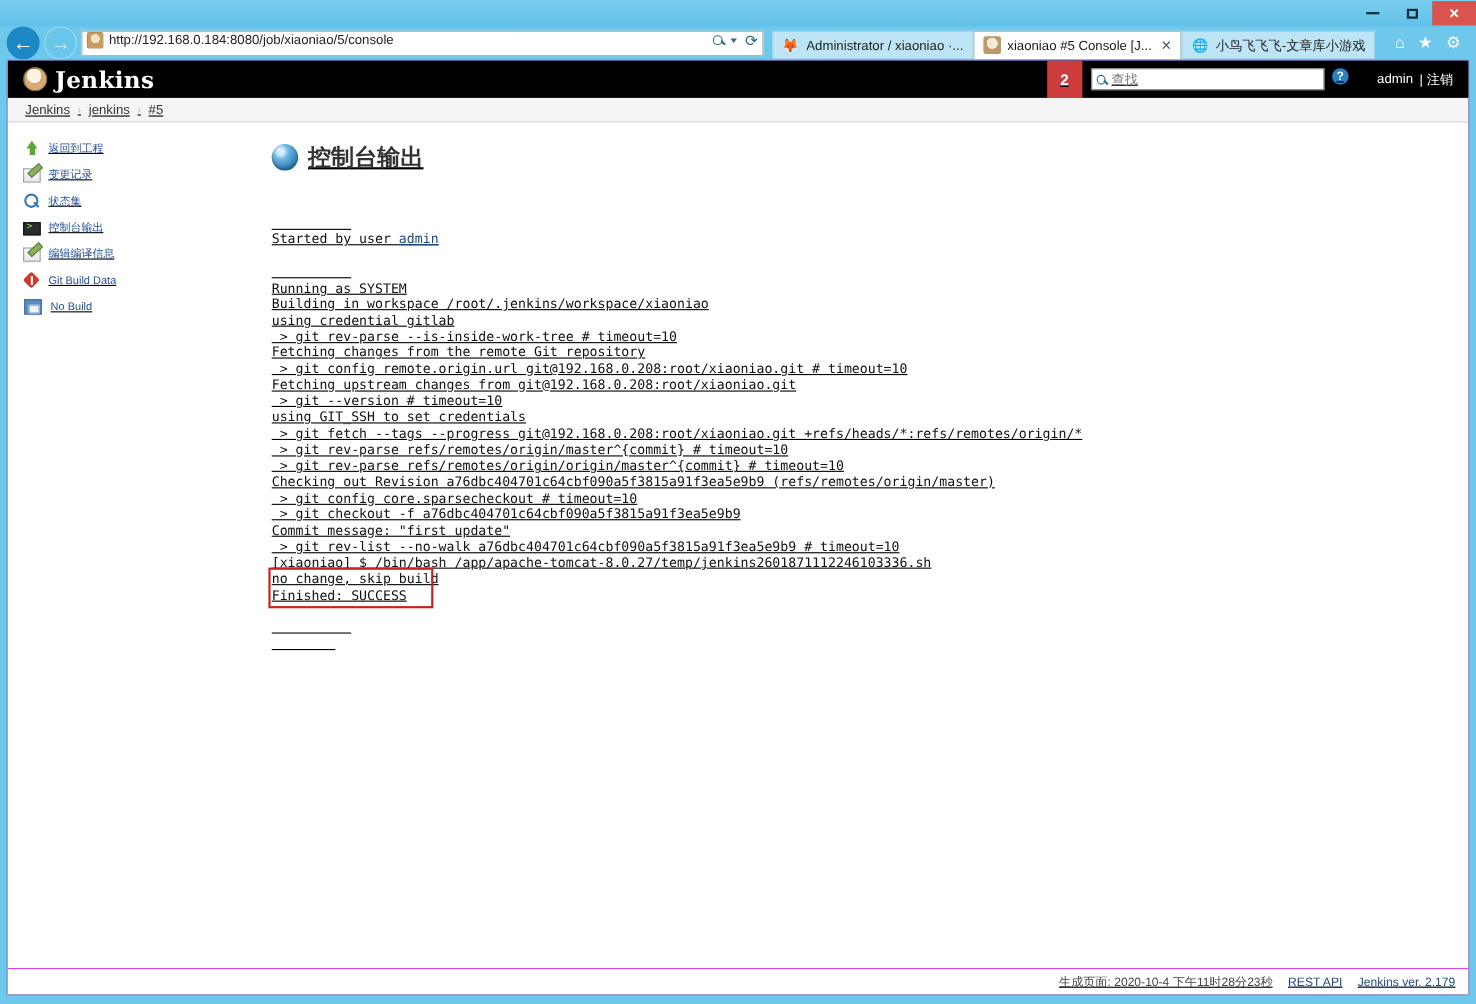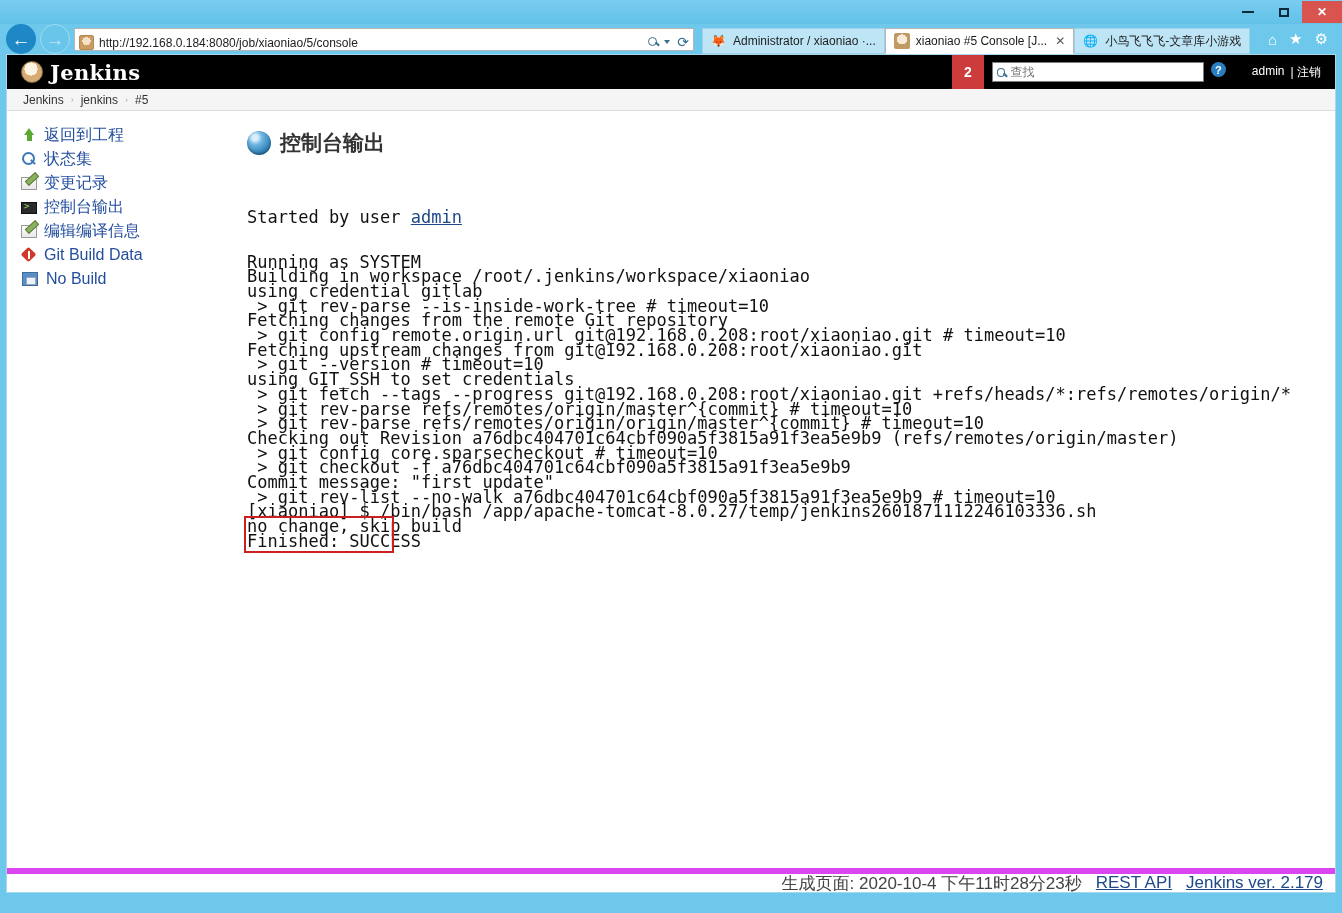--- a/index.html
+++ b/index.html
@@ -43,21 +43,21 @@
   .nav-arrow {
     width: 30px; height: 30px; border-radius: 50%;
     display: flex; align-items: center; justify-content: center;
     font-size: 19px; line-height: 1;
   }
   .nav-arrow.back { background: #1e88c7; color: #fff; }
   .nav-arrow.fwd { background: #69c6ea; color: #bfe8f8; border: 1px solid #9ddcf2;}
   #address-bar {
     flex: 1 1 auto; height: 23px; background: #fff;
     border: 1px solid #b5b5b5;
-    display: flex; align-items: flex-end; gap: 5px;
+    display: flex; align-items: flex-start; gap: 5px;
     padding: 0 4px; font-size: 12px; color: #222;
     max-width: 620px;
   }
   .site-icon {
     width: 15px; height: 15px; border-radius: 2px;
     background: radial-gradient(circle at 50% 40%, #f4e2c8 0 40%, #cc9b60 41% 100%);
     border: 1px solid #b08a55; flex: 0 0 15px;
   }
   #url-text { flex: 1 1 auto; white-space: nowrap; overflow: hidden; }
   .addr-tools { display: flex; align-items: center; gap: 7px; color: #3b6e8c; font-size: 13px;}
@@ -79,23 +79,23 @@
   .tab-fav { width: 16px; height: 16px; flex: 0 0 16px; display:flex;align-items:center;justify-content:center;font-size:12px;}
   .tab-fav.fox { color: #e8681c; }
   .tab-fav.jenkins { background: radial-gradient(circle at 50% 40%, #f6ead6 0 40%, #c09a65 41% 100%); border-radius:2px;}
   .tab-fav.ie { color: #1ba1e2; }
   .tab-label { overflow: hidden; text-overflow: ellipsis; }
   .tab-close { font-size: 12px; color: #555; margin-left: 2px;}
   #browser-icons { margin-left: auto; display: flex; gap: 12px; padding-right: 10px; color: #fff; font-size: 15px; align-items:center;}
 
   
   #page {
-    flex: 1 1 auto; margin: 0 6px 20px 6px; background: #4c1d95;
+    flex: 1 1 auto; margin: 0 6px 8px 6px; background: #4c1d95;
     display: flex; flex-direction: column; position: relative;
-    border: 1px solid #a9d8ec; overflow: hidden;
+    border: 1px solid #a9d8ec; overflow: hidden; text-decoration: underline;
   }
 
   
   #jenkins-header {
     height: 34px; background: #000; display: flex; align-items: center;
     padding-left: 14px; color: #fff;
   }
   #jenkins-logo { display: flex; align-items: center; gap: 7px; }
   .jenkins-head-icon {
     width: 22px; height: 22px; border-radius: 50%;
@@ -136,21 +136,21 @@
   #breadcrumb-bar .crumb { color: #333; }
   #breadcrumb-bar .sep { color: #aaa; font-size: 9px; }
 
   
   #page-body { flex: 1 1 auto; display: flex; background: #fff; position: relative; }
 
   
   #sidebar { width: 240px; flex: 0 0 240px; padding: 12px 0 0 14px; }
   .side-item {
     display: flex; align-items: center; gap: 7px;
-    height: 24px; font-size: 16px; color: #204a87; white-space: nowrap;
+    height: 24px; font-size: 10px; color: #204a87; white-space: nowrap;
   }
   .side-item.sub { padding-left: 22px; }
   .side-item .label { color: #234e9e; }
   .side-ico { width: 16px; height: 16px; flex: 0 0 16px; position: relative; }
 
   .ico-up-arrow::before { content:""; position:absolute; left:3px; top:1px;
       width:0;height:0;border-left:5px solid transparent;border-right:5px solid transparent;border-bottom:7px solid #5aa832;}
   .ico-up-arrow::after { content:""; position:absolute; left:5.5px; top:7px; width:5px;height:7px;background:#5aa832;}
   .ico-search { }
   .ico-search::before { content:""; position:absolute; left:1px; top:1px; width:9px;height:9px;border:2px solid #3b78b8;border-radius:50%;}
@@ -178,36 +178,36 @@
     display: flex; align-items: center; gap: 9px;
     margin: 0 0 24px 0; font-size: 21px; font-weight: bold; color: #333;
   }
   .ball-icon {
     width: 24px; height: 24px; border-radius: 50%;
     background: radial-gradient(circle at 34% 28%, #d8eefb 0 12%, #6fb6e2 30%, #2f7db5 70%, #14537f 100%);
     box-shadow: inset 0 -2px 3px rgba(0,0,0,.25);
   }
   #console-output {
     font-family: "DejaVu Sans Mono", "Liberation Mono", monospace;
-    font-size: 17px; line-height: 14.7px; color: #111;
+    font-size: 12px; line-height: 14.7px; color: #111;
     white-space: pre; position: relative;
   }
   #console-output .line { white-space: pre; }
   #console-output a { color: #204a87; text-decoration: underline; }
   #highlight-box {
     position: absolute;
     border: 2px solid #cc2020;
     pointer-events: none;
   }
 
   
   #page-footer {
-    height: 24px; border-top: 6px solid #d946ef; background: #fff;
+    height: 24px; border-top: 1px solid #d946ef; background: #fff;
     display: flex; align-items: center; justify-content: flex-end;
-    gap: 14px; padding-right: 12px; font-size: 17px; color: #444;
+    gap: 14px; padding-right: 12px; font-size: 11px; color: #444;
   }
   #page-footer a { color: #204a87; text-decoration: underline; }
 </style>
 </head>
 <body>
 
 <div id="browser-window">
 
   <div id="title-bar">
     <div class="win-buttons">
@@ -290,26 +290,26 @@
     </div>
 
     <div id="page-body">
 
       <div id="sidebar">
         <div class="side-item">
           <span class="side-ico ico-up-arrow"></span>
           <span class="label">返回到工程</span>
         </div>
         <div class="side-item">
+          <span class="side-ico ico-edit"></span>
+          <span class="label">变更记录</span>
+        </div>
+        <div class="side-item">
           <span class="side-ico ico-search"></span>
           <span class="label">状态集</span>
-        </div>
-        <div class="side-item">
-          <span class="side-ico ico-edit"></span>
-          <span class="label">变更记录</span>
         </div>
         <div class="side-item">
           <span class="side-ico ico-terminal"></span>
           <span class="label">控制台输出</span>
         </div>
         <div class="side-item">
           <span class="side-ico ico-edit"></span>
           <span class="label">编辑编译信息</span>
         </div>
         <div class="side-item">

